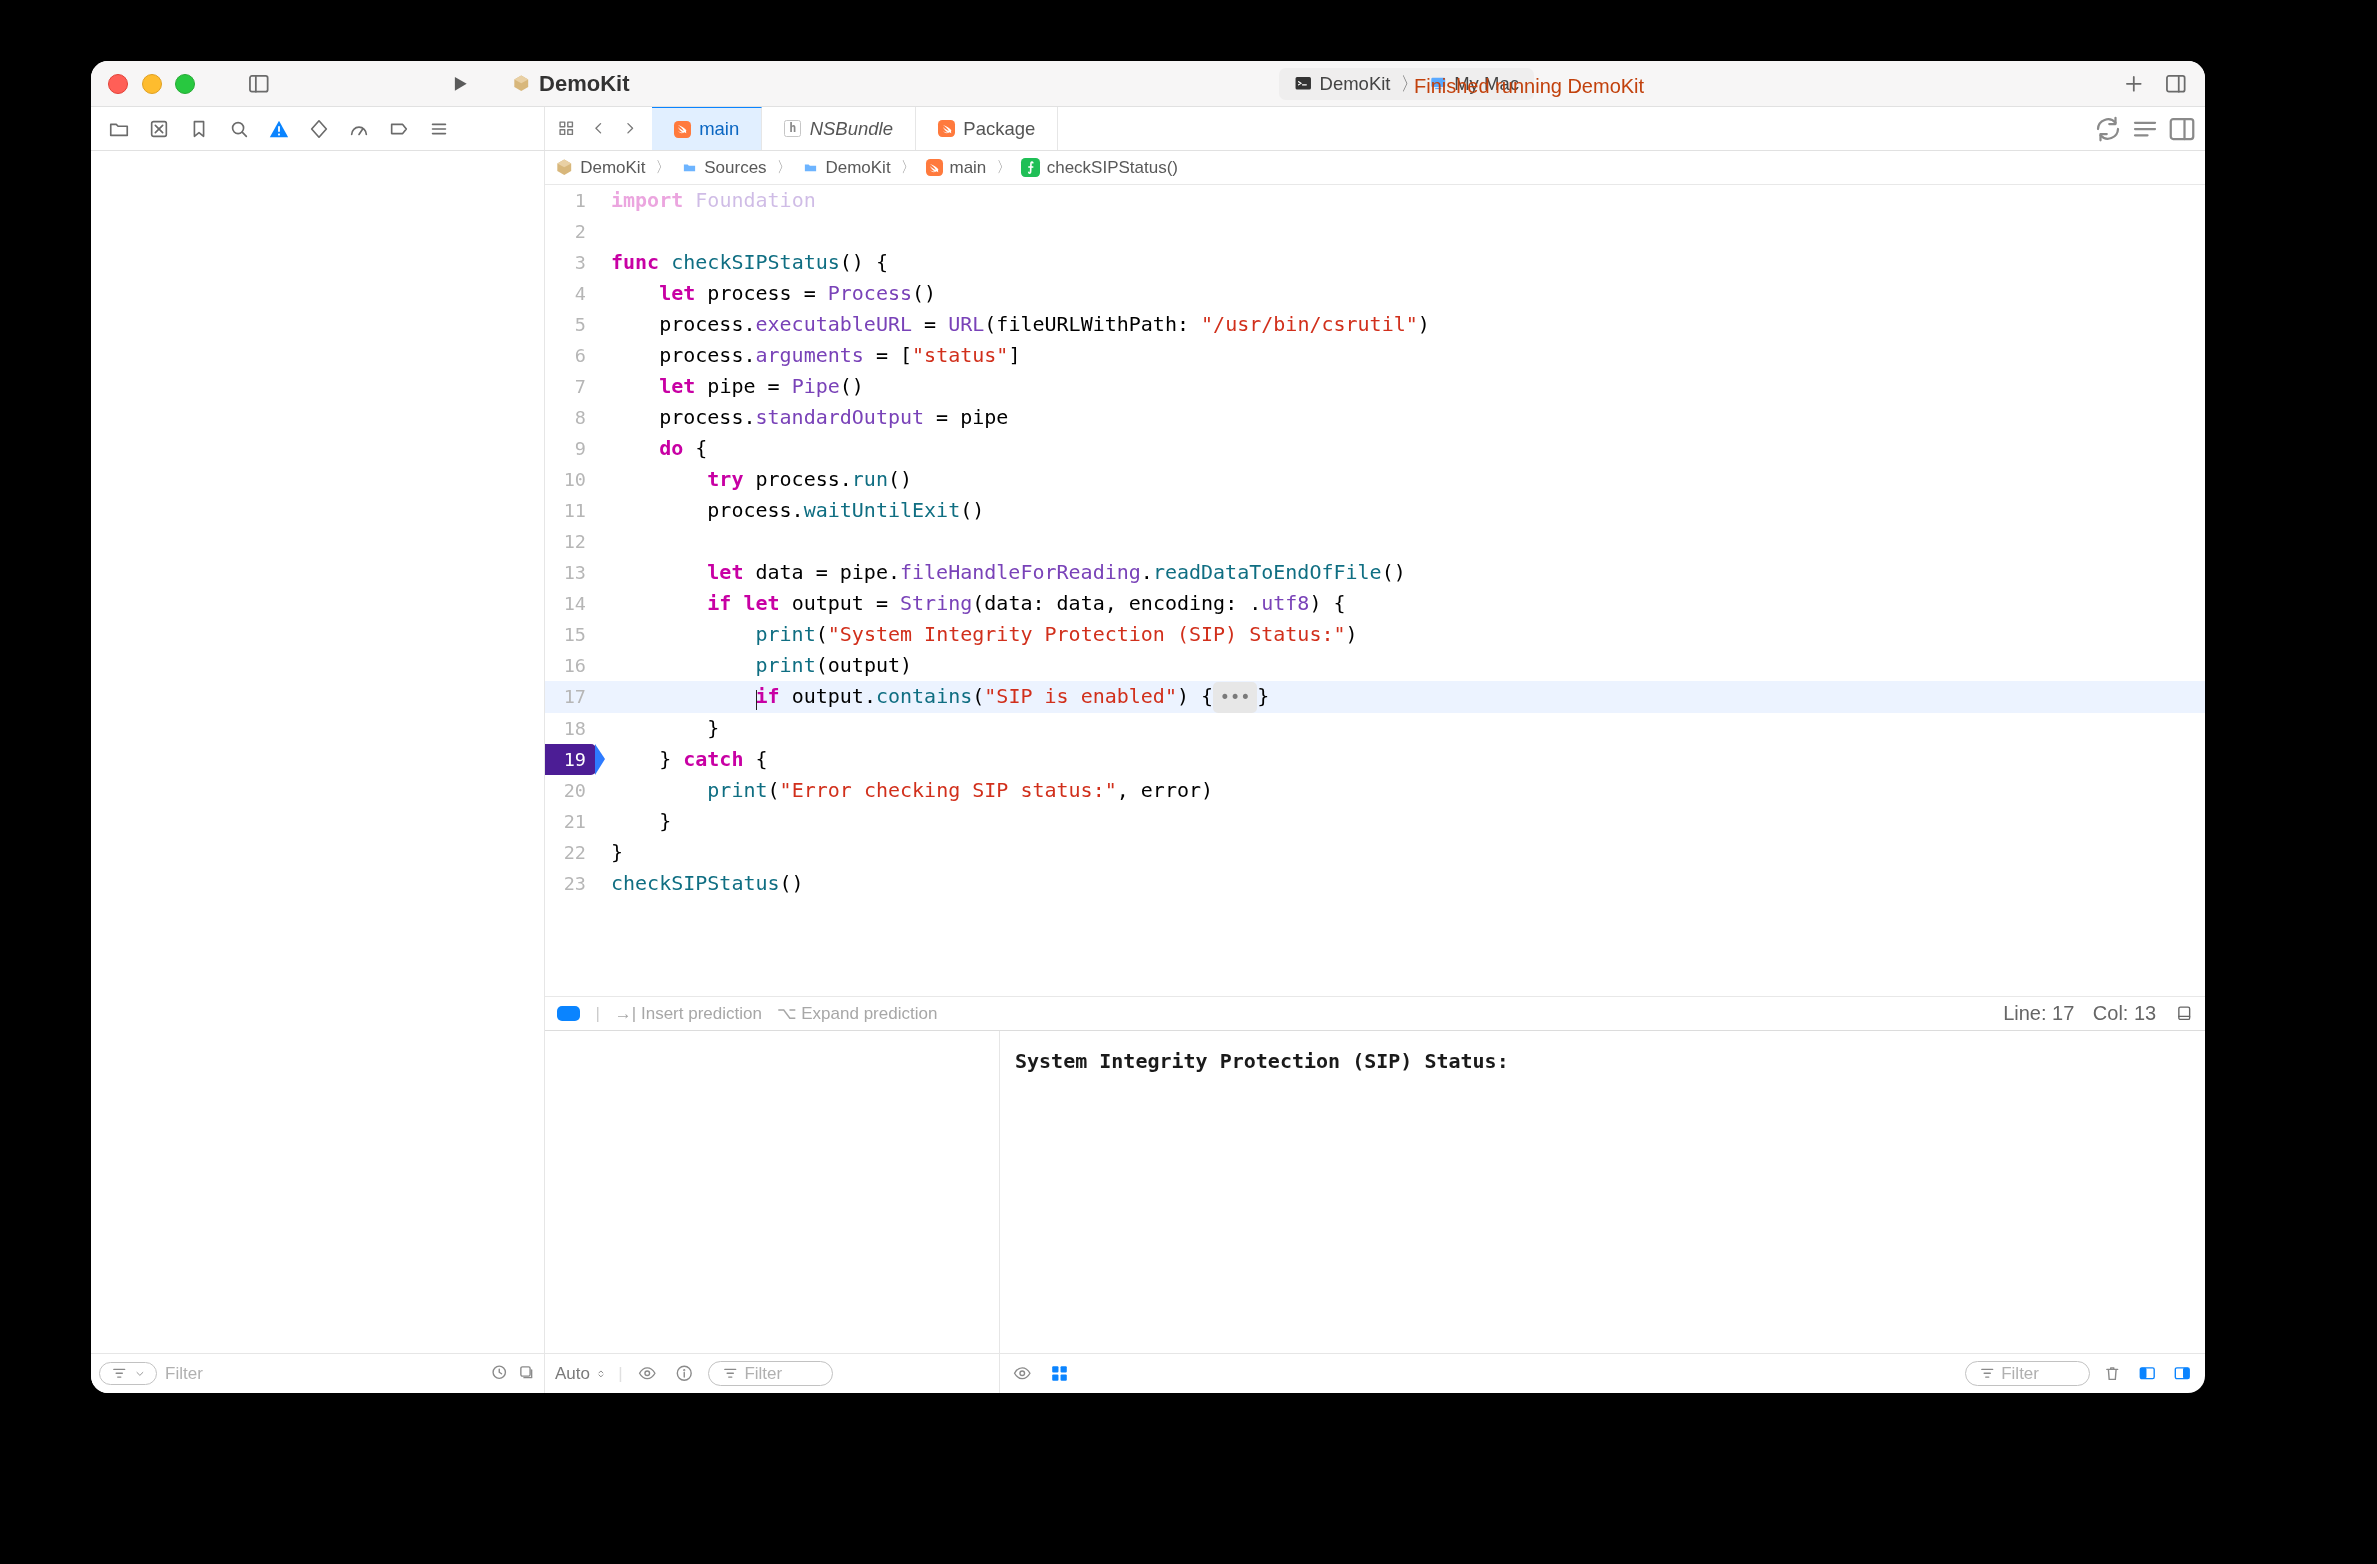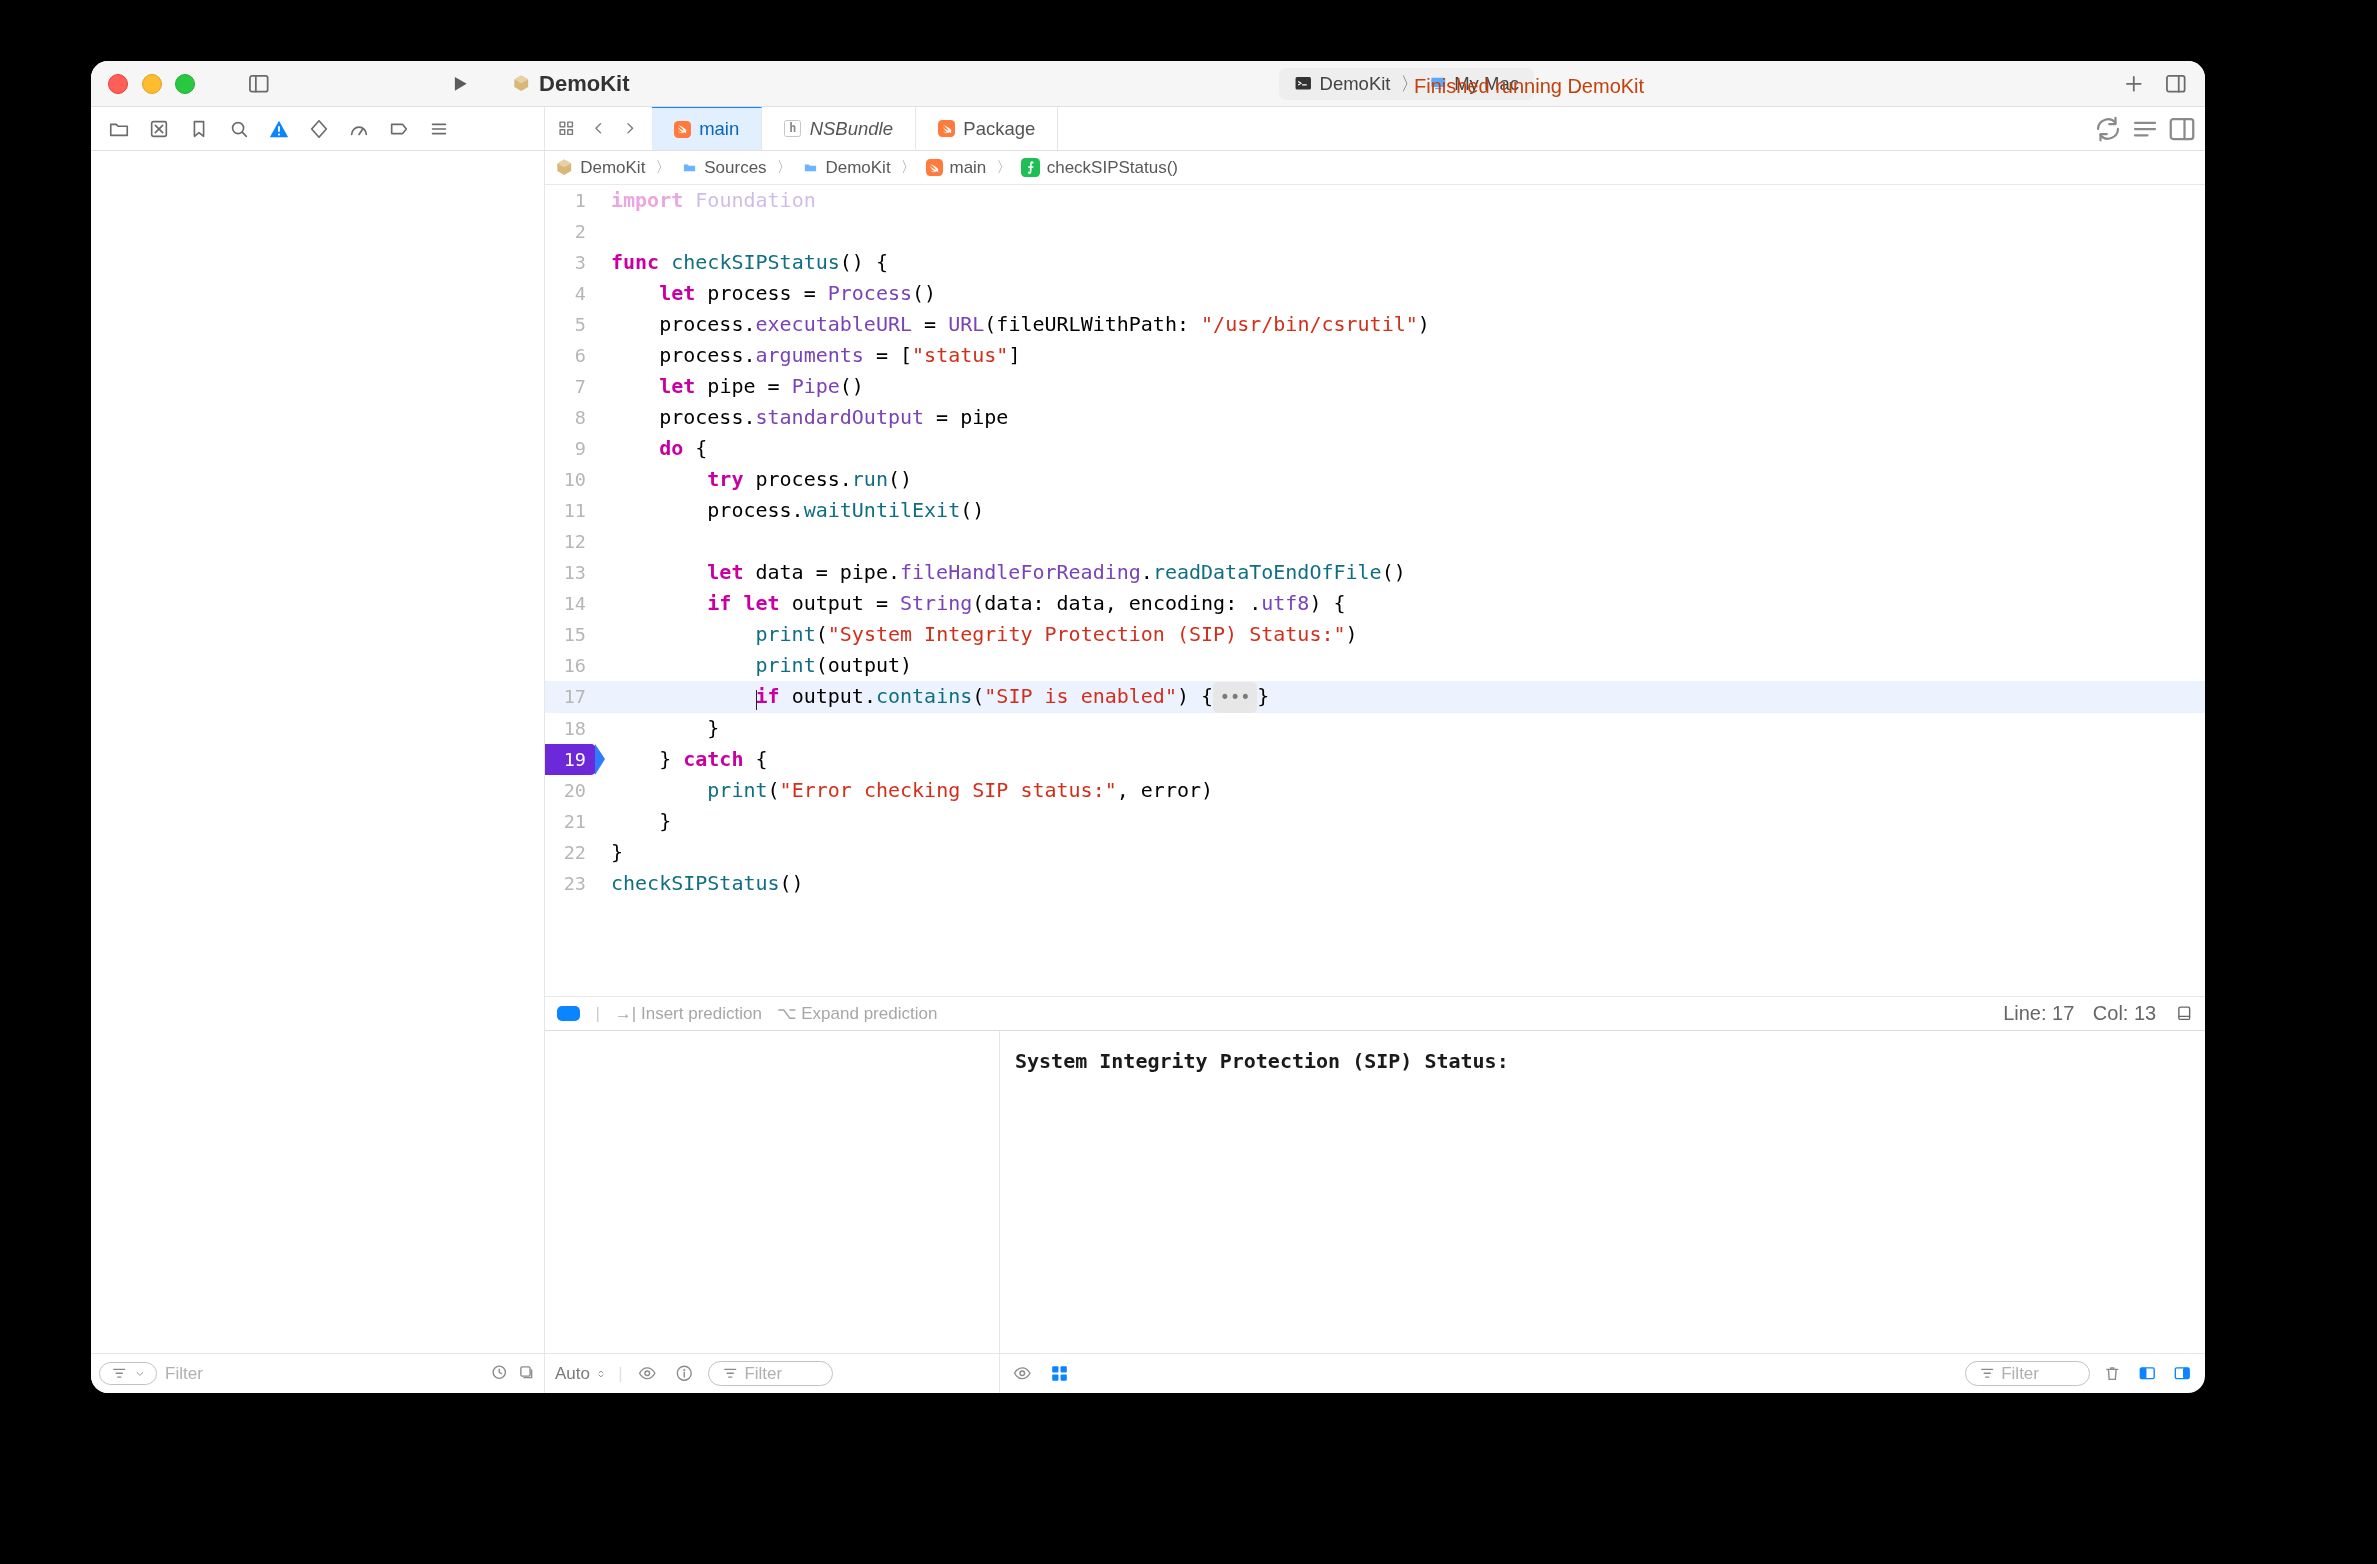--- a/index.html
+++ b/index.html
@@ -76,21 +76,21 @@
   .nav-filter { margin-top:auto; height:40px; border-top:0.8px solid #e6e6e6; display:flex; align-items:center; padding:0 8.4px; gap:8.4px; color:#8a8a8a;}
   .nav-filter .chip { border:0.8px solid #c2c2c2; color:#8a8a8a; border-radius:13.5px; padding:1.7px 10px; display:flex; align-items:center; gap:5px; font-size:15px;}
   .nav-filter input { border:none; outline:none; font-size:17px; color:#444; flex:1; }
   .nav-filter input::placeholder { color:#b0b0b0;}
   .nav-filter .clk { margin-left:auto; color:#8a8a8a; }
   .editor-col { flex:1; display:flex; flex-direction:column; min-width:0;}
   .code-area { flex:1; overflow:auto; position:relative; background:#fff;}
   .code { font-family: "SF Mono","Menlo",Consolas,monospace; font-size: 20px; line-height: 31px; }
   .code .row { display:flex; }
   .code .gut { width: 51px; flex:none; text-align:right; padding-right:10px; color:#b6b6b6; user-select:none; font-size:18.5px; position:relative;}
-  .code .gut.bp { background:#6d28d9; color:#fff; border-radius: 0 5px 5px 0;}
+  .code .gut.bp { background:#4c1d95; color:#fff; border-radius: 0 5px 5px 0;}
   .code .gut.bp::after { content:""; position:absolute; right:-9.3px; top:0; border-top:15px solid transparent; border-bottom:16px solid transparent; border-left:10px solid #2e7bff;}
   .code .ln { white-space: pre; padding-left: 15px; flex:1;}
   .code .hl-row { background:#ecf3ff; }
   .tok-kw { color:#c800a4; font-weight: 600;}
   .tok-type { color:#7942b8;}
   .tok-prop { color:#7942b8;}
   .tok-str { color:#d12f1b;}
   .tok-call { color:#0f6e82;}
   .tok-def { color:#0f6e82; }
   .fold { display:inline-block; background:#e7e7e7; border-radius:5px; padding:0 6.7px; color:#7a7a7a; font-size:17px; vertical-align:middle;}

